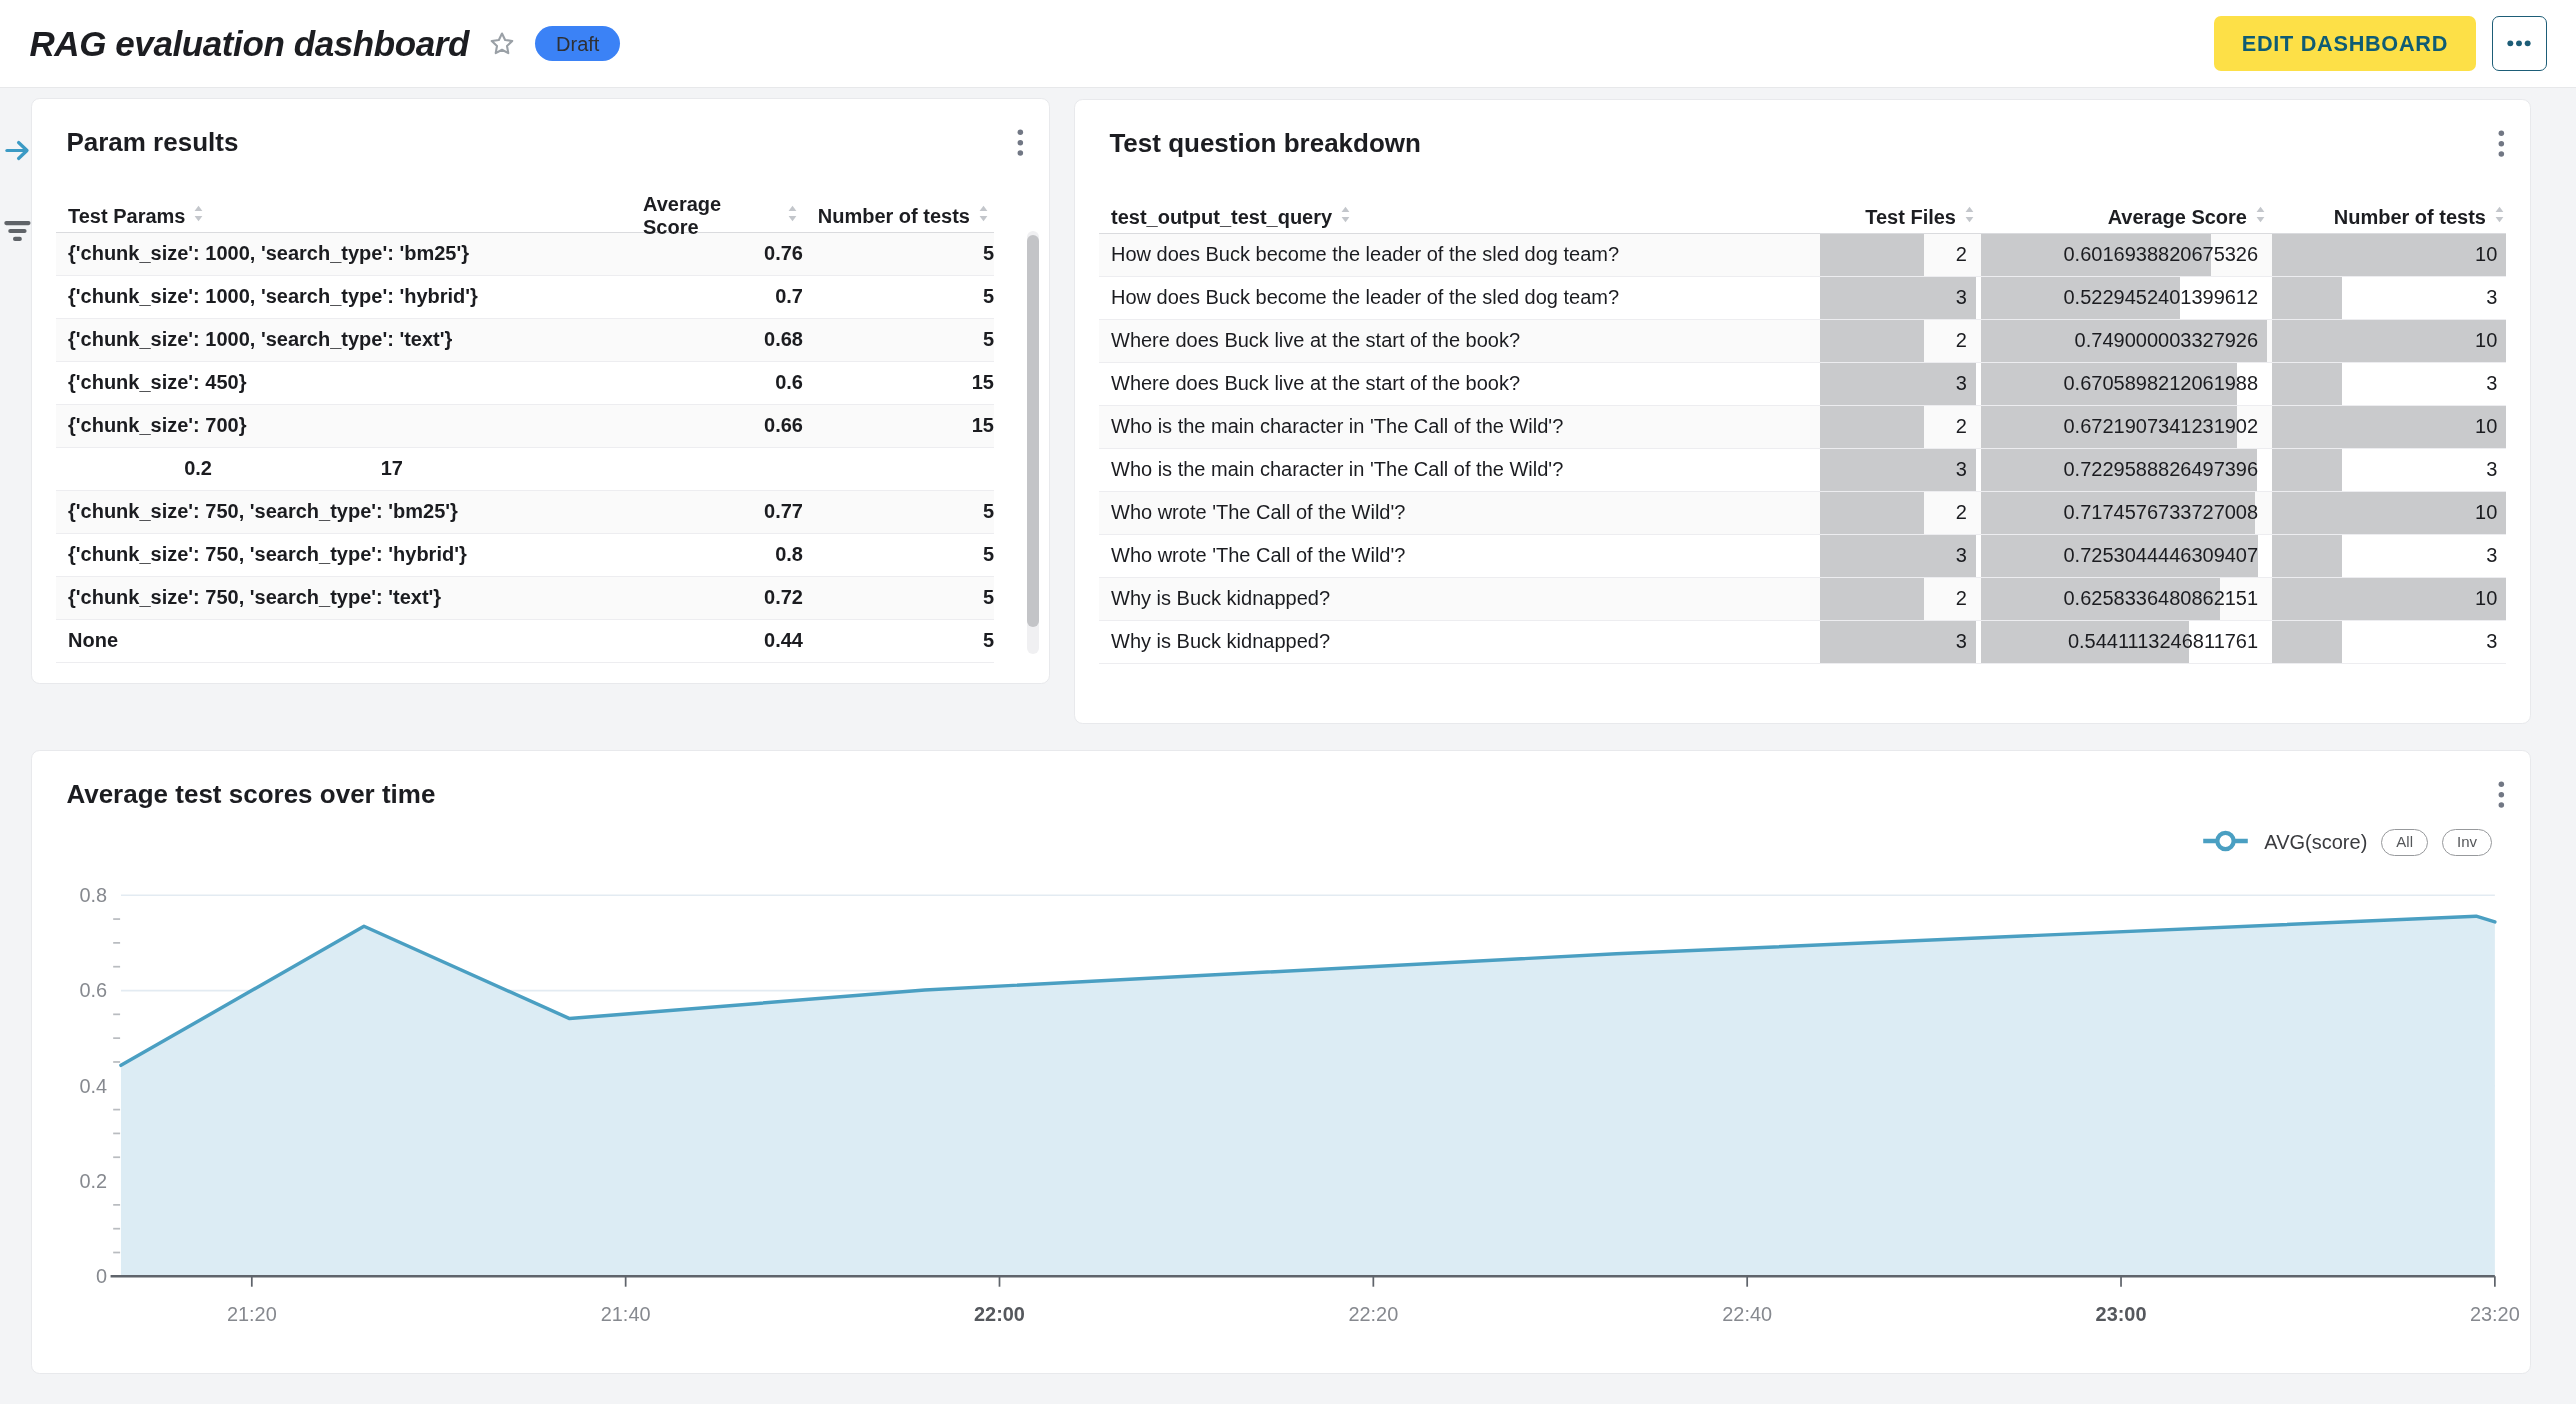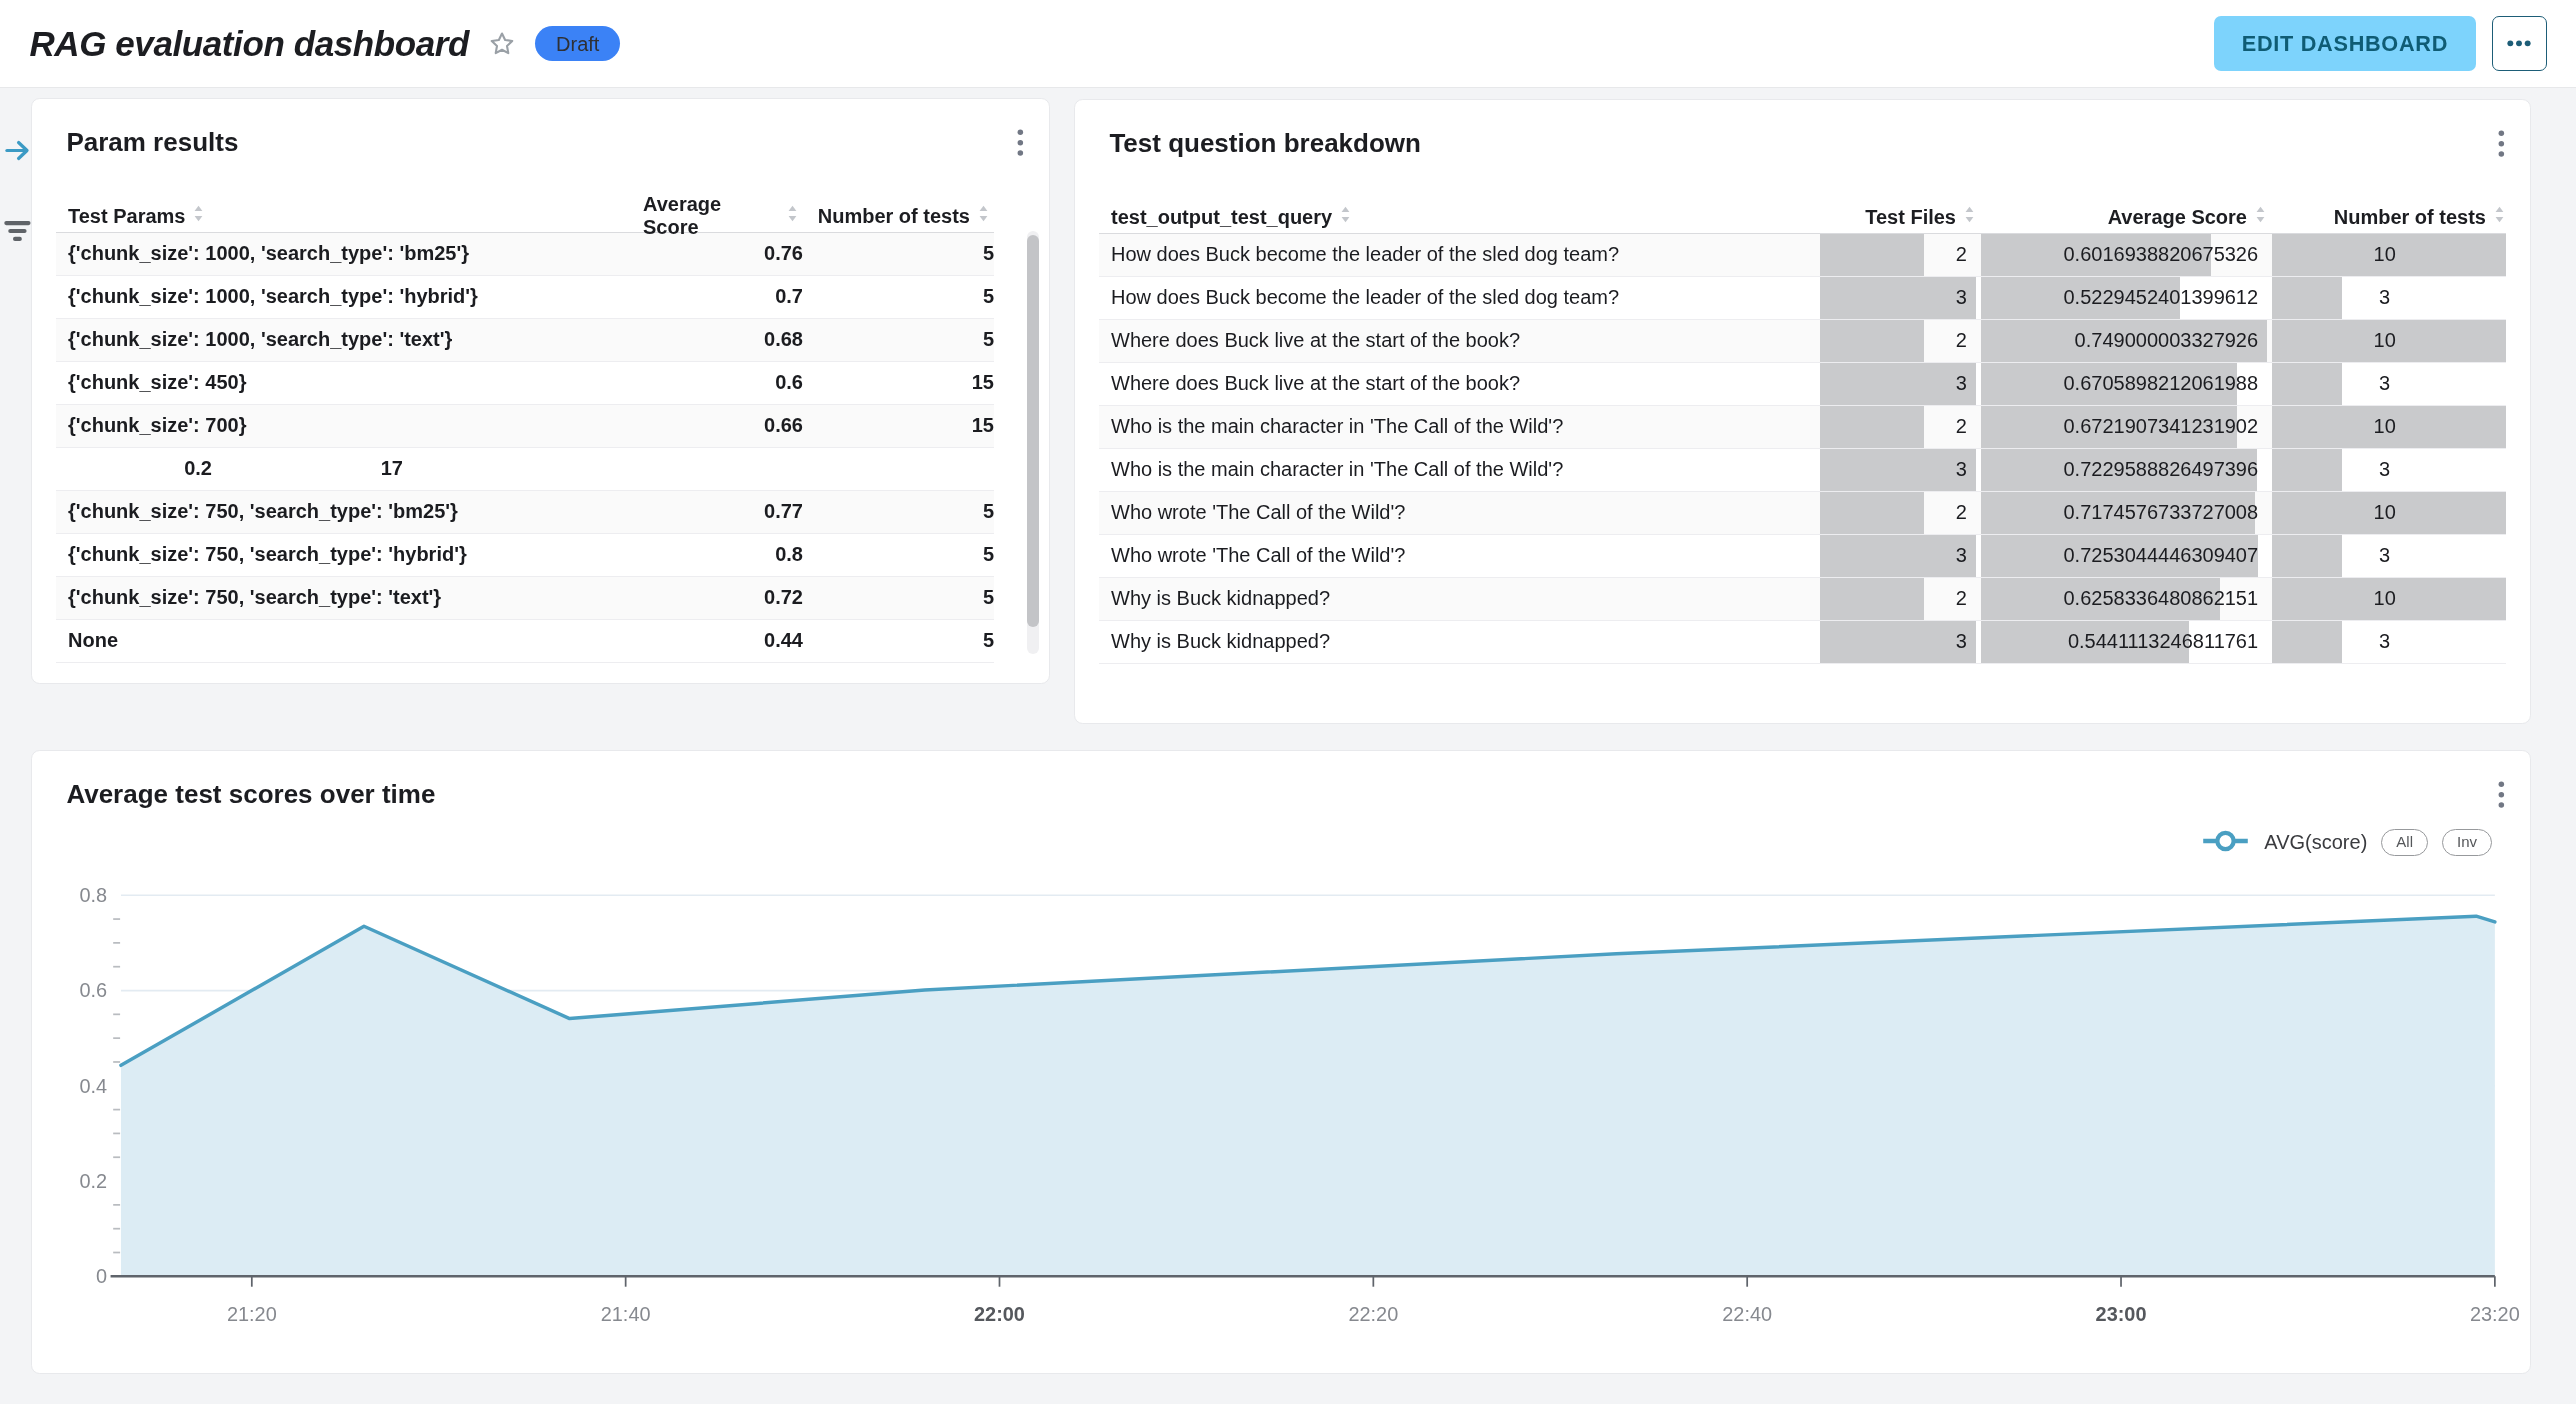--- a/index.html
+++ b/index.html
@@ -20,21 +20,21 @@
   }
   .title-row{display:flex;align-items:center;gap:19px;}
   .page-title{font-size:35px;font-weight:700;margin:0;letter-spacing:-0.4px;color:#1c1d21;font-style:italic;}
   .star{display:flex;align-items:center;cursor:pointer;}
   .badge{
     background:#3b82f6;border-radius:865px;padding:7.8px 21px;
     font-size:20px;color:#2f3034;line-height:1;
   }
   .header-actions{display:flex;align-items:center;gap:15.6px;}
   .edit-btn{
-    background:#7dd3fc;color:#0f5c74;border:none;border-radius:7px;
+    background:#fde047;color:#0f5c74;border:none;border-radius:7px;
     height:55px;padding:0 28px;font-size:21.7px;font-weight:700;letter-spacing:0.7px;
     font-family:inherit;cursor:pointer;
   }
   .more-btn{
     width:55px;height:55px;border:1.7px solid #1d5d77;border-radius:7px;background:#fff;
     display:flex;align-items:center;justify-content:center;cursor:pointer;
   }
 
   
   .gutter-icon{position:absolute;cursor:pointer;}
@@ -66,21 +66,21 @@
   .pt .c2{width:156px;justify-content:flex-end;}
   .pt .c3{width:191px;justify-content:flex-end;}
   .pt .h1{flex:1;padding-left:12px;}
   .pt .h2{width:156px;}
   .pt .h3{width:191px;}
   
   .bt .cq{flex:1;padding-left:12px;white-space:nowrap;overflow:hidden;}
   .bar-cell{position:relative;height:100%;display:flex;align-items:center;justify-content:flex-end;margin-left:5.2px;}
   .bar-cell .bar{position:absolute;left:0;top:0;bottom:0;background:#c9cacc;}
   .bar-cell .val{position:relative;padding-right:8.7px;}
-  .w-tf{width:156px;} .w-avg{width:286px;} .w-nt{width:234px;justify-content:center;}
+  .w-tf{width:156px;} .w-avg{width:286px;} .w-nt{width:234px;}
   .bt .hq{flex:1;padding-left:12px;}
   .bt .htf{width:161px;} .bt .havg{width:291px;} .bt .hnt{width:239px;}
 
   
   .sb-track{position:absolute;right:10.4px;top:132px;width:12px;height:423px;background:#f0f0f2;border-radius:6px;}
   .sb-thumb{position:absolute;left:0;top:4.3px;width:12px;height:392px;background:#c3c4c7;border-radius:6px;cursor:grab;}
 
   
   .legend{position:absolute;top:78px;right:38px;display:flex;align-items:center;gap:14px;}
   .legend-label{font-size:20px;color:#3a3b3f;}

